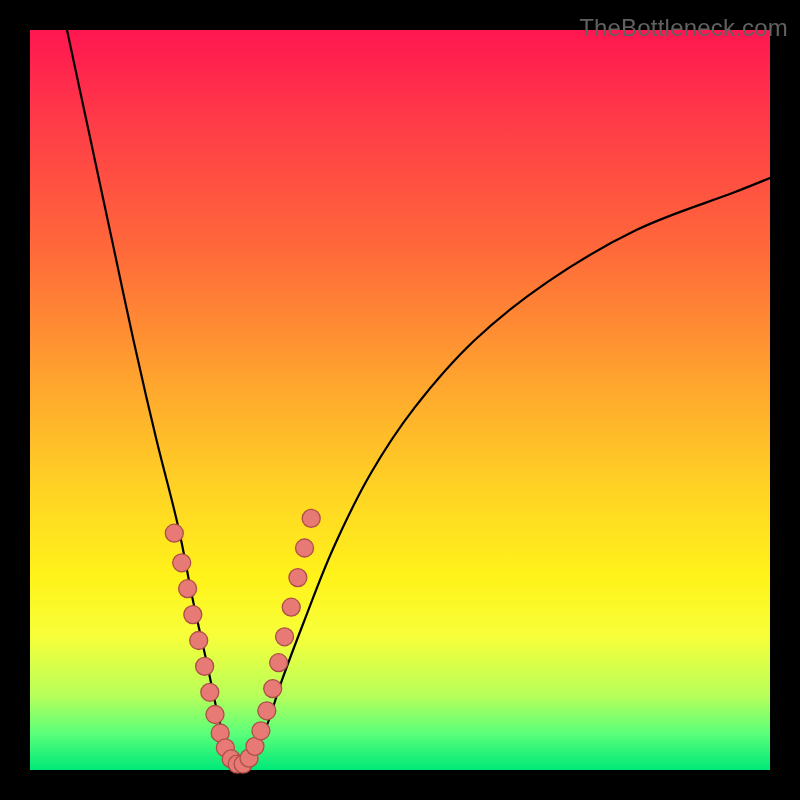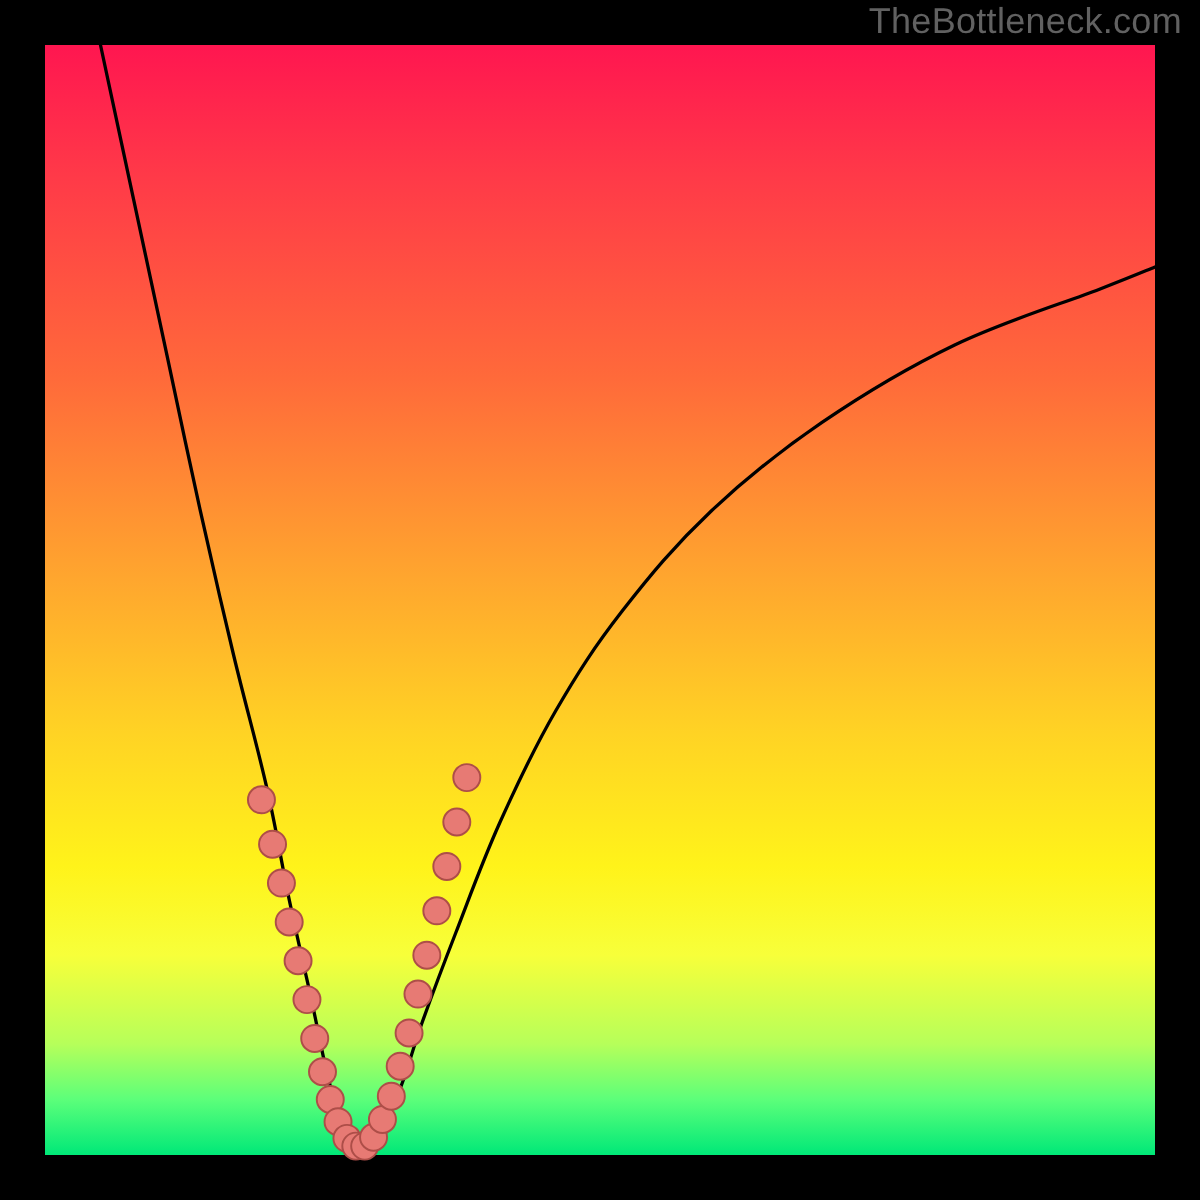--- a/index.html
+++ b/index.html
@@ -35,21 +35,21 @@
       #ffd324 62%,
       #fff31a 74%,
       #f7ff3a 82%,
       #b6ff5a 90%,
       #5cff7a 95%,
       #00e878 100%
     );
   }
   .watermark {
     position: absolute;
-    top: 1px;
+    top: 14px;
     right: 12px;
     color: #616161;
     font-size: 24px;
     font-weight: 500;
     letter-spacing: 0.2px;
     font-family: Arial, Helvetica, sans-serif;
   }
   svg.curve {
     position: absolute;
     left: 0;

